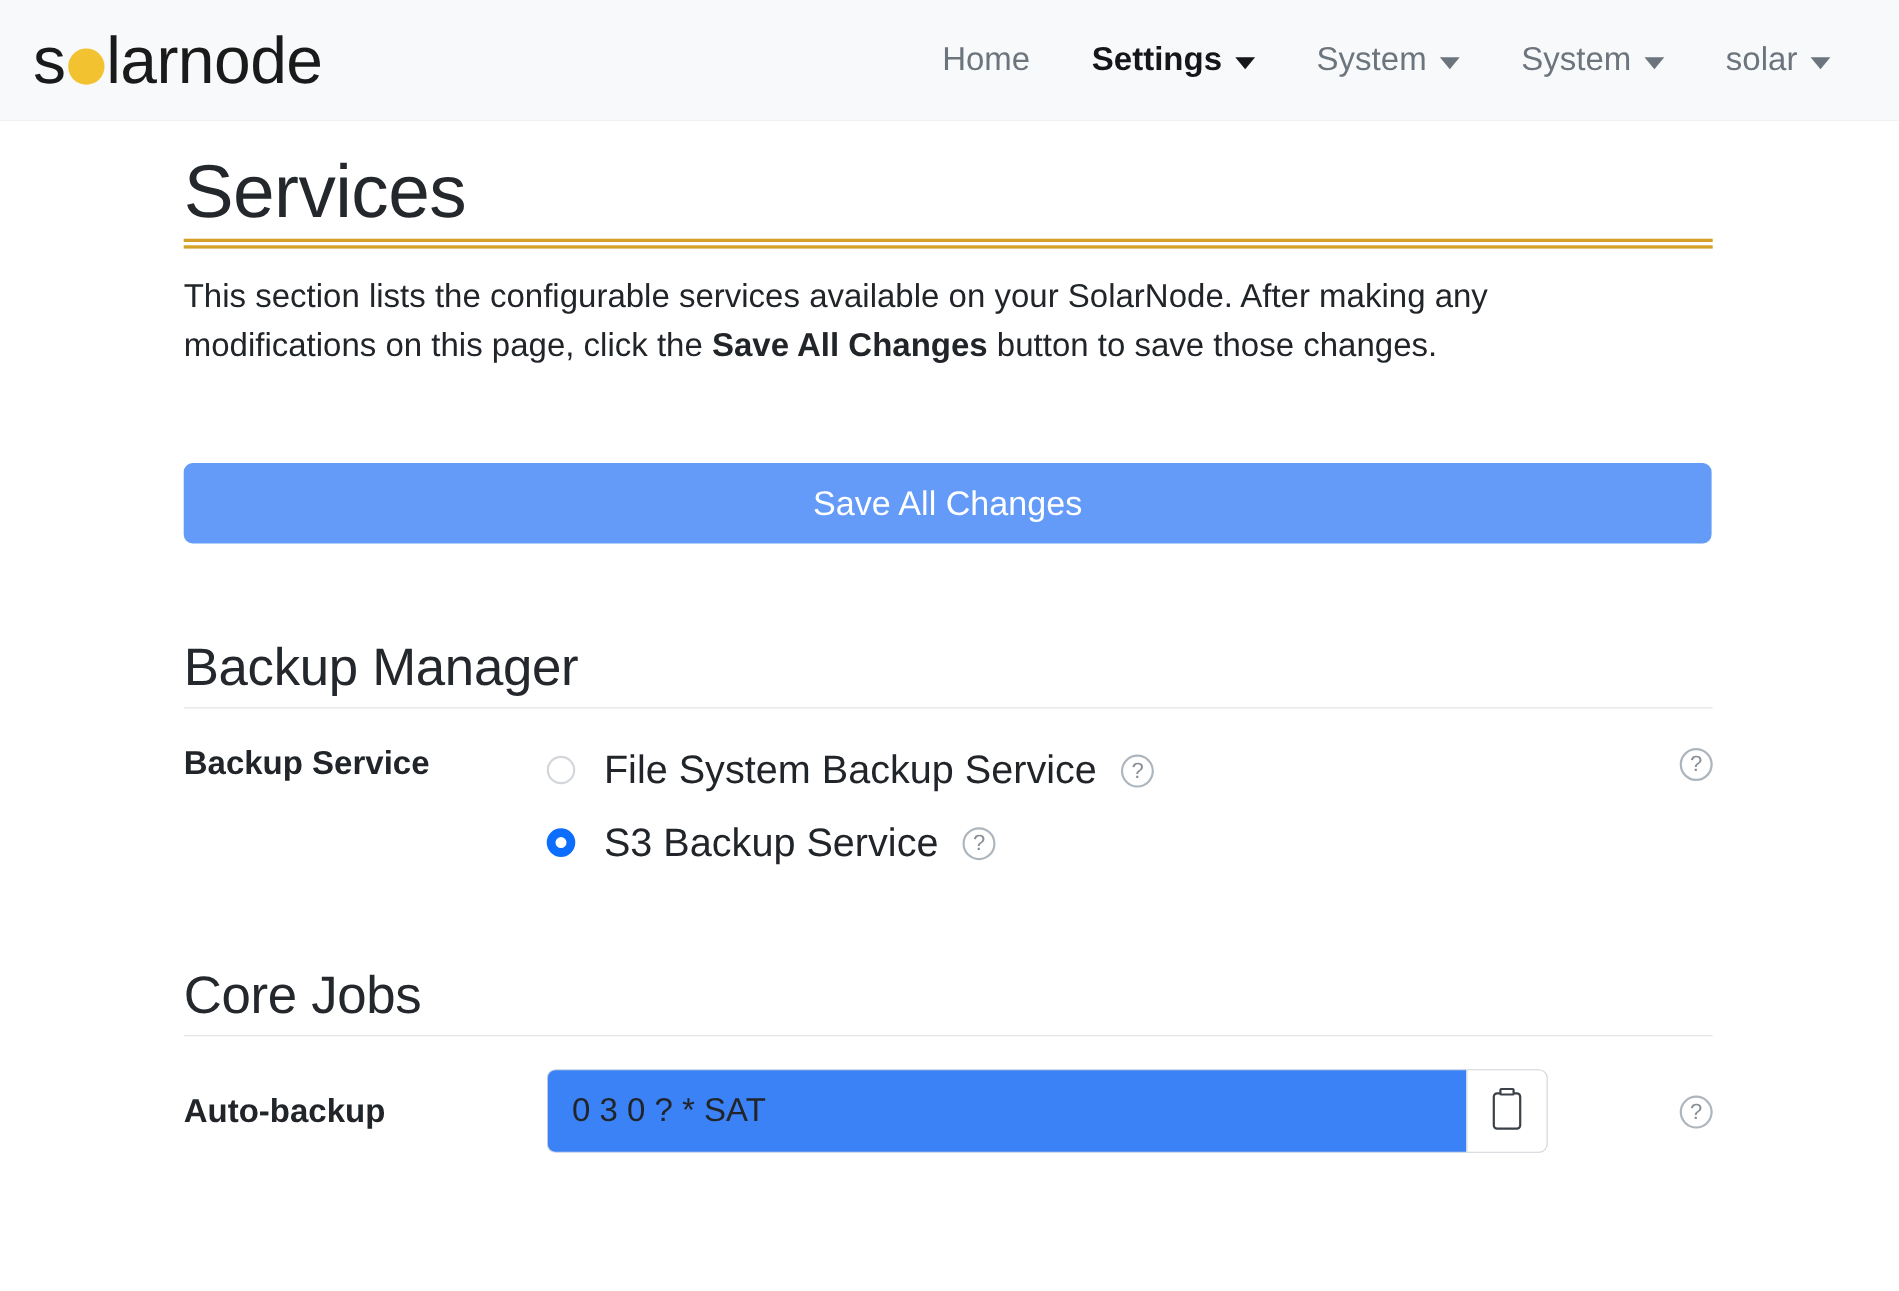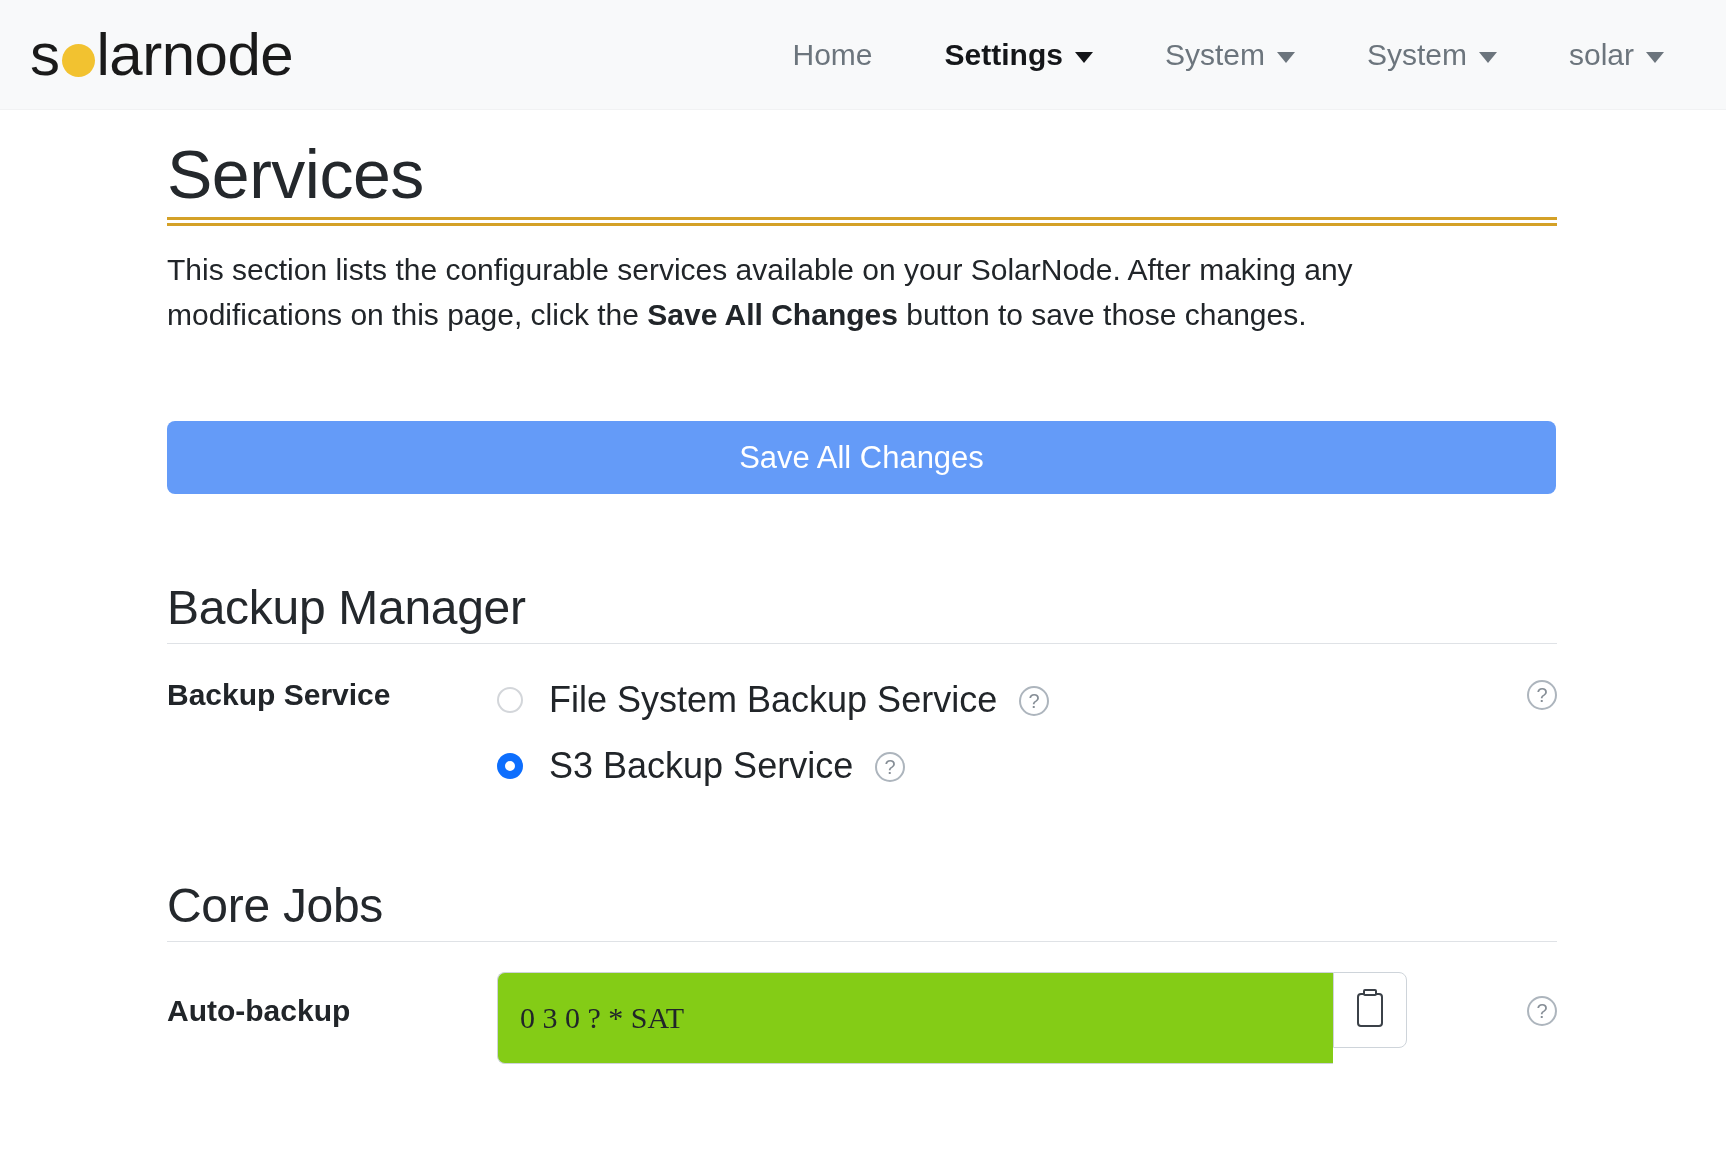--- a/index.html
+++ b/index.html
@@ -47,21 +47,21 @@
     background: #f2c230;
     margin: 0 2px 0 2px;
     position: relative;
     top: 6px;
   }
 
   .nav-items {
     margin-left: auto;
     display: flex;
     align-items: center;
-    gap: 16px;
+    gap: 0px;
     text-align: right;
   }
   .nav-item {
     display: flex;
     align-items: center;
     gap: 12px;
     font-size: 30px;
     color: #6c757d;
     padding: 10px 28px;
     cursor: pointer;
@@ -214,31 +214,31 @@
     top: 6px;
   }
 
   .input-group {
     display: flex;
     width: 910px;
     height: 76px;
   }
   .text-input {
     flex: 1 1 auto;
-    height: 92px;
+    height: 76px;
     border: 1px solid #ced4da;
     border-right: none;
     border-radius: 8px 0 0 8px;
     font-size: 30px;
-    font-family: Liberation Serif, serif;
+    font-family: Liberation Sans, sans-serif;
     color: #212529;
     padding: 0 22px;
     box-sizing: border-box;
     outline: none;
-    background: #84cc16;
+    background: #3b82f6;
   }
   .copy-btn {
     width: 74px;
     height: 76px;
     border: 1px solid #ced4da;
     border-radius: 0 8px 8px 0;
     background: #ffffff;
     cursor: pointer;
     display: flex;
     align-items: center;

